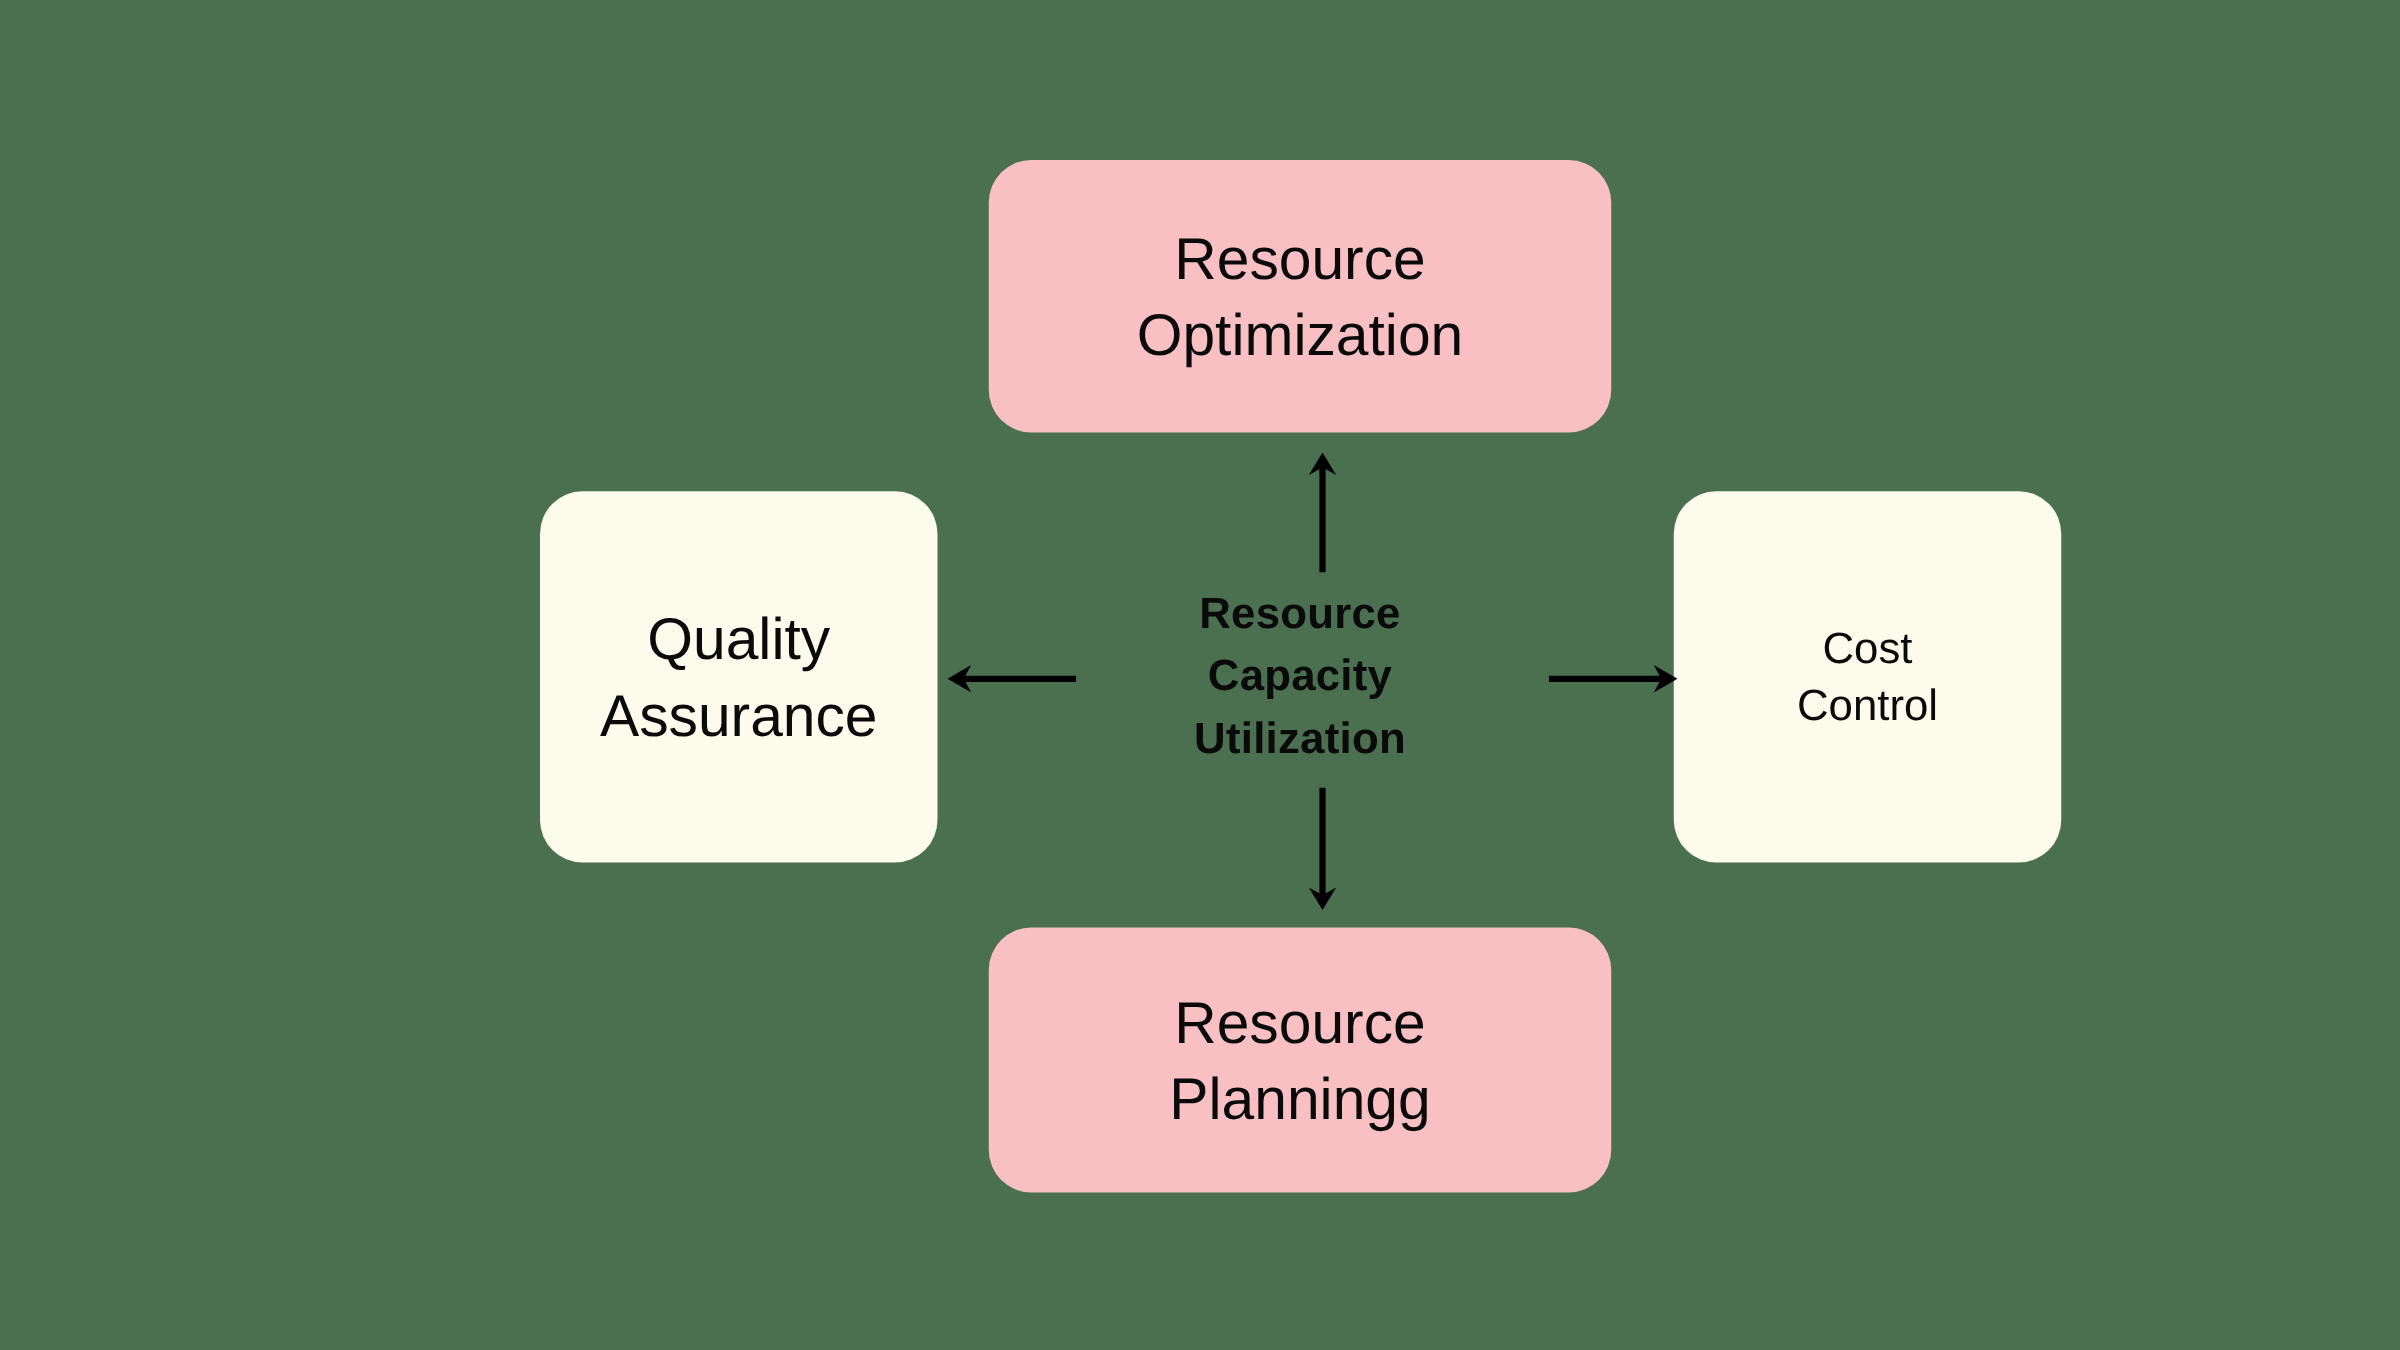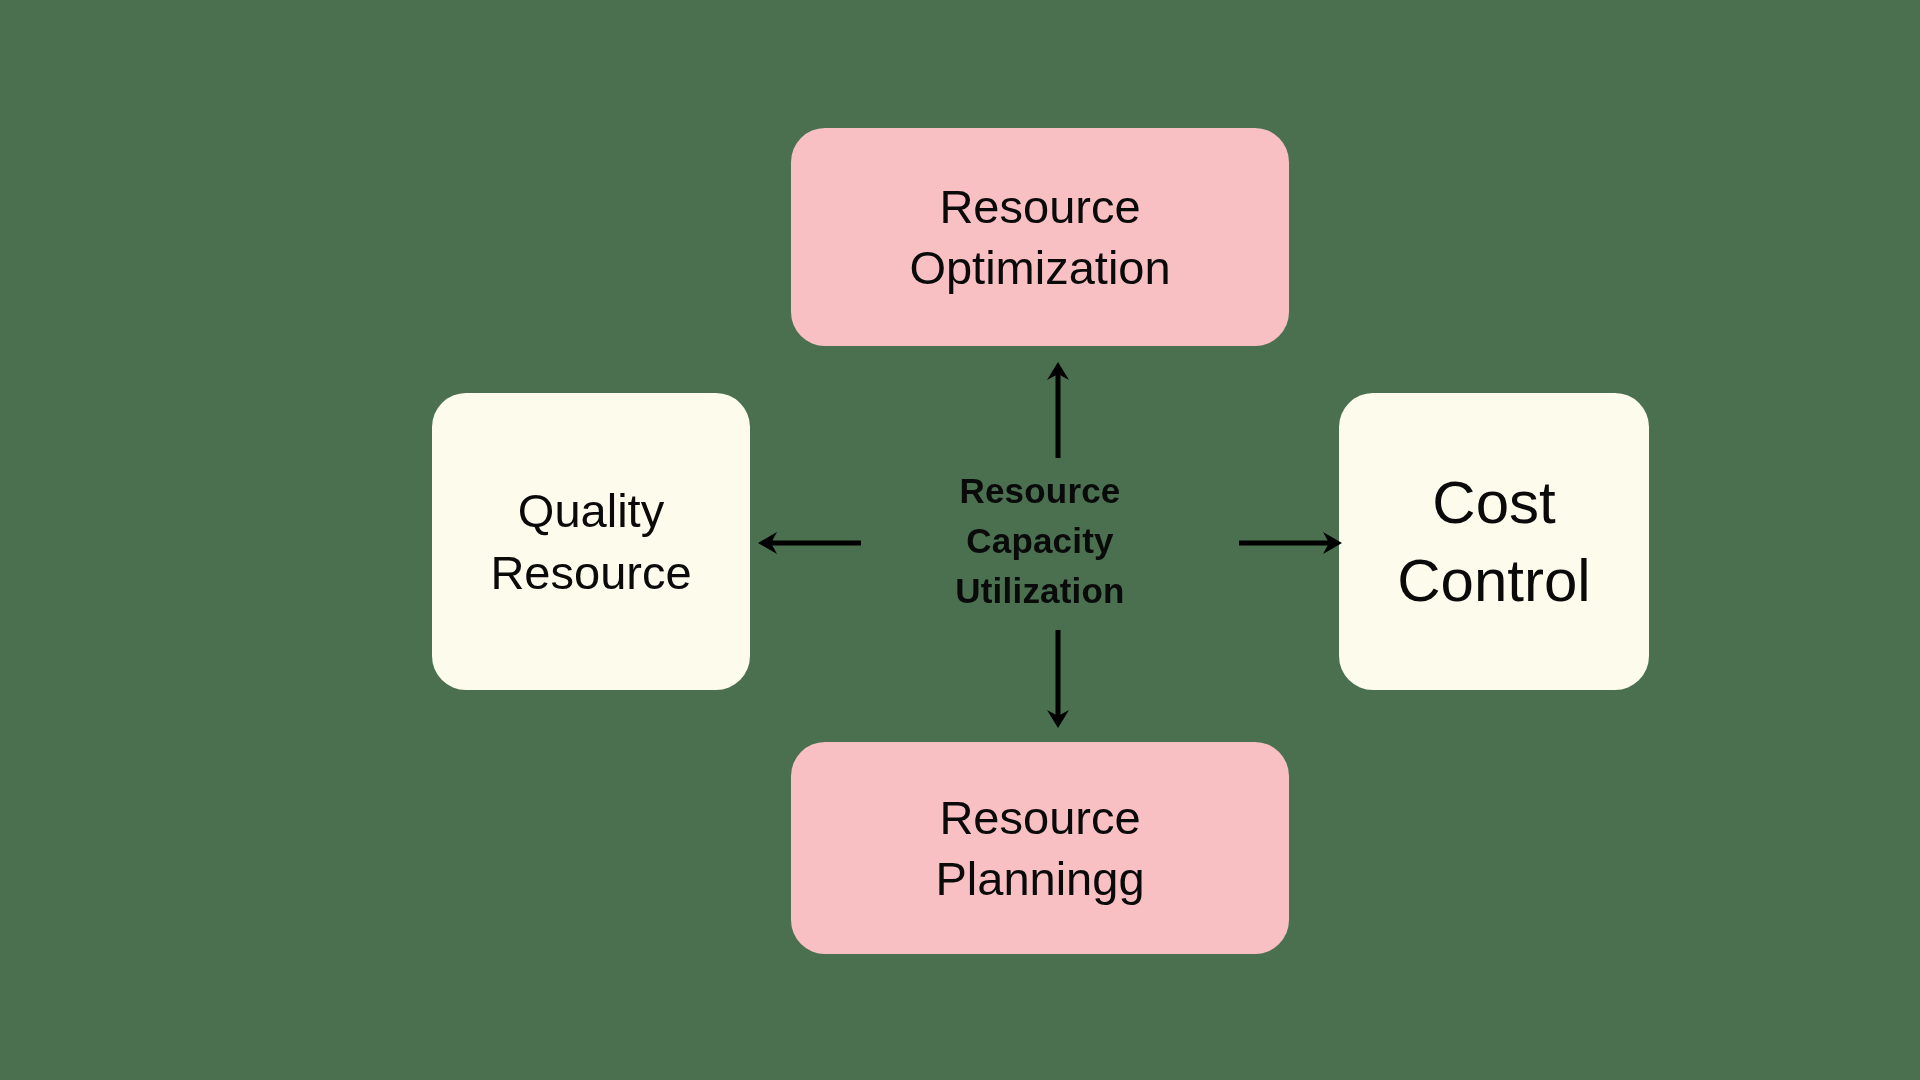--- a/index.html
+++ b/index.html
@@ -63,21 +63,21 @@
     font-size: 47px;
   }
 
   
   #node-right {
     left: 1300px;
     top: 393px;
     width: 310px;
     height: 297px;
     background: #fdfbec;
-    font-size: 60px;
+    font-size: 35px;
   }
 
   
   #hub {
     position: absolute;
     left: 810px;
     top: 452px;
     width: 382px;
     height: 178px;
     display: flex;
@@ -119,21 +119,21 @@
 Control</span>
   </div>
 
   <div class="node" id="node-bottom" style="background: rgb(249, 192, 196);">
     <span class="node-label">Resource
 Planningg</span>
   </div>
 
   <div class="node" id="node-left" style="background: rgb(253, 251, 236);">
     <span class="node-label">Quality
-Resource</span>
+Assurance</span>
   </div>
 
   <div id="hub">
     <span class="hub-label">Resource
 Capacity
 Utilization</span>
   </div>
 
   <svg class="arrow" id="arrow-up" viewBox="0 0 90 98" aria-hidden="true">
     <line x1="45" y1="98" x2="45" y2="13" stroke="#000000" stroke-width="5"></line>

